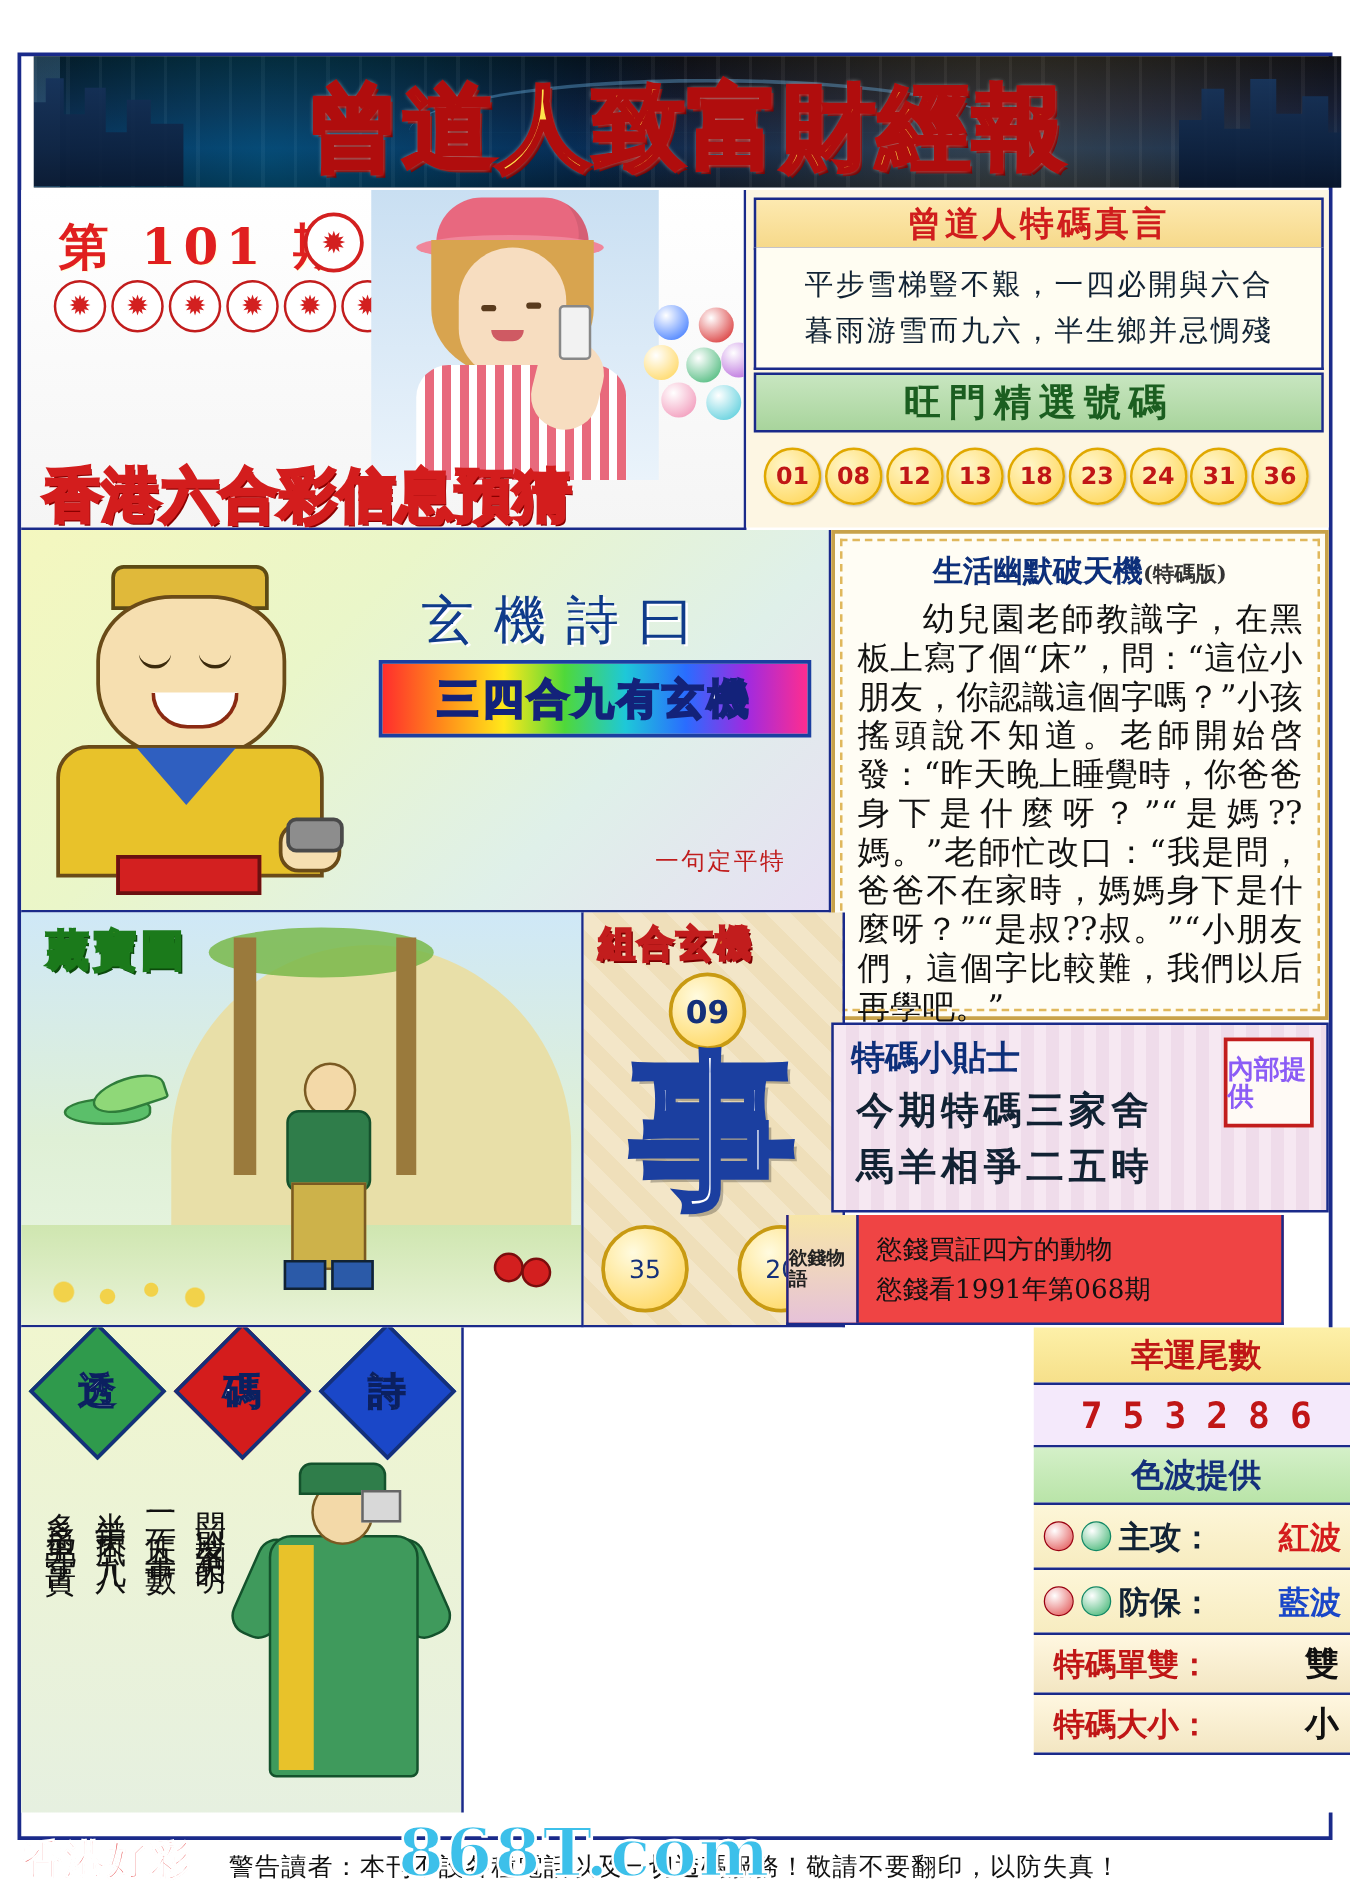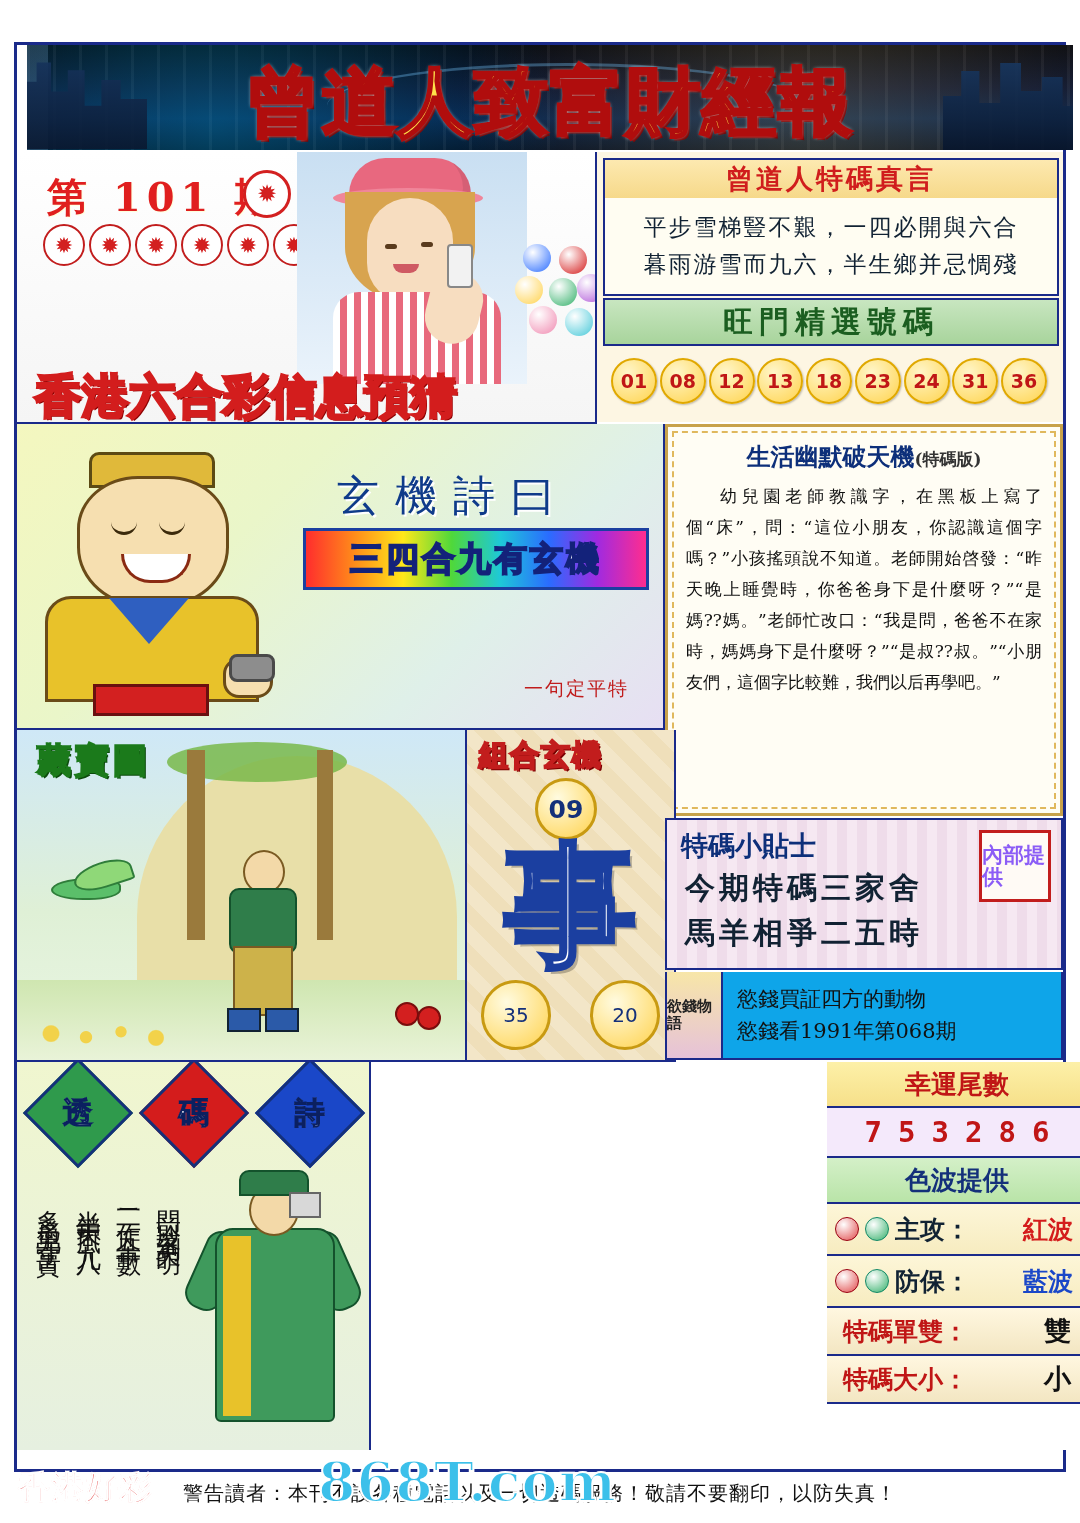--- a/index.html
+++ b/index.html
@@ -188,21 +188,21 @@
   }
   .humor:before{
     content:"";position:absolute;inset:4px;border:2px dashed #e0b85c;pointer-events:none;
   }
   .humor h3{
     margin:14px 0 8px;text-align:center;font-family:"DejaVu Serif",serif;
     font-size:24px;color:#0d2f7a;font-weight:bold;
   }
   .humor h3 small{font-size:17px;color:#333;font-weight:bold;}
   .humor p{
-    margin:0 18px;font-family:"DejaVu Serif",serif;font-size:17px;line-height:31px;
+    margin:0 18px;font-family:"DejaVu Serif",serif;font-size:26px;line-height:31px;
     color:#111;text-align:justify;text-indent:2em;
   }
 
   
   .treasure{
     position:absolute;left:17px;top:730px;width:448px;height:330px;
     background:linear-gradient(180deg,#cfe8f7 0%,#dff0d6 55%,#eaf6e4 100%);
     border-right:2px solid #1a2a8a;border-bottom:2px solid #1a2a8a;overflow:hidden;
   }
   .tz-title{
@@ -266,22 +266,22 @@
     border:2px solid #1a2a8a;box-sizing:border-box;
   }
   .tips .t1{font-family:"DejaVu Serif",serif;font-weight:bold;font-size:27px;color:#0d2f7a;margin:8px 0 2px 14px;}
   .tips .t2,.tips .t3{font-family:"DejaVu Serif",serif;font-weight:bold;font-size:30px;color:#123;margin:4px 0 0 18px;letter-spacing:4px;}
   .seal{
     position:absolute;right:10px;top:10px;width:66px;height:66px;border:3px solid #c21d1d;
     color:#8b5cf6;font-family:"DejaVu Serif",serif;font-weight:bold;font-size:21px;
     display:flex;flex-direction:column;align-items:flex-start;justify-content:center;line-height:22px;background:#fffaf5;
   }
   .money{
-    position:absolute;left:665px;top:972px;width:398px;height:88px;
-    border:2px solid #1a2a8a;border-top:none;box-sizing:border-box;background:#0ea5e9;display:flex;
+    position:absolute;left:629px;top:972px;width:398px;height:88px;
+    border:2px solid #1a2a8a;border-top:none;box-sizing:border-box;background:#ef4444;display:flex;
   }
   .money .lbl{
     width:54px;background:linear-gradient(180deg,#f7e6a8,#e6c2d8);
     font-family:"DejaVu Serif",serif;font-size:15px;font-weight:bold;color:#222;
     display:flex;flex-direction:column;align-items:center;justify-content:center;line-height:17px;border-right:2px solid #1a2a8a;
   }
   .money .body{flex:1;display:flex;flex-direction:column;justify-content:center;padding-left:14px;}
   .money .body div{font-family:"DejaVu Serif",serif;font-size:21px;color:#111;line-height:32px;}
 
   

